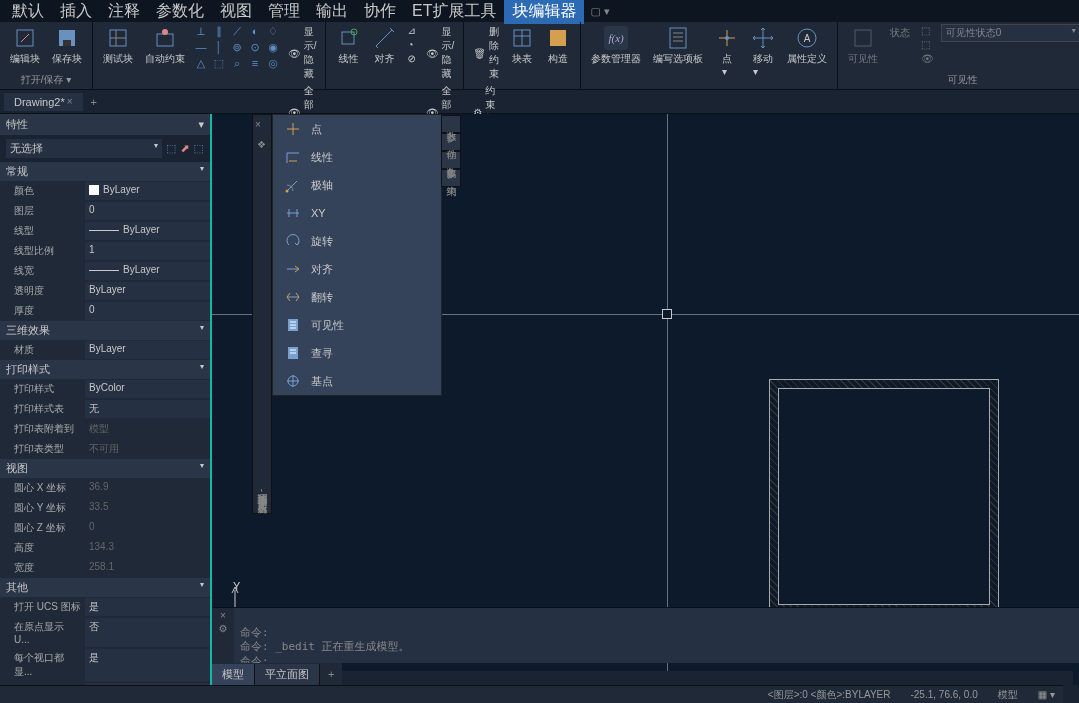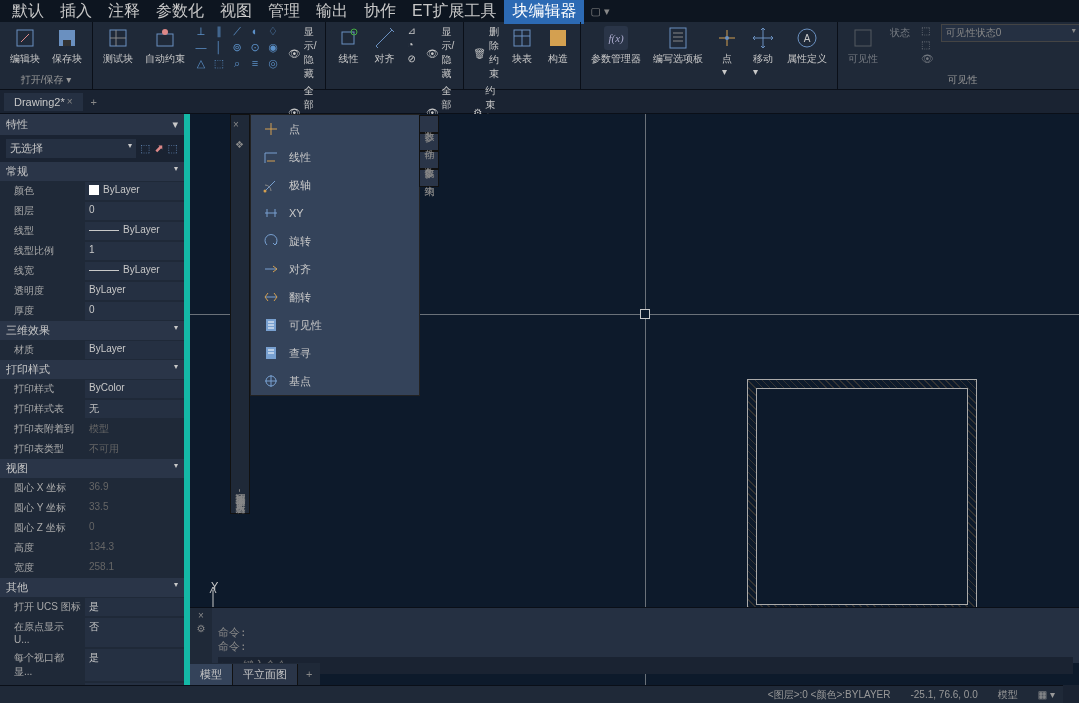--- a/index.html
+++ b/index.html
@@ -22,21 +22,21 @@
 .icon-grid { display: grid; grid-template-columns: repeat(5, 16px); grid-template-rows: repeat(3, 14px); gap: 2px; }
 .icon-grid span { display: flex; align-items: center; justify-content: center; cursor: pointer; color: #5b90c8; }
 
 .tabbar { height: 24px; background: #1a2332; display: flex; align-items: center; padding: 0 4px; border-bottom: 1px solid #0a0f18; }
 .doc-tab { background: #253042; padding: 3px 10px; font-size: 11px; color: #c8c8c8; display: flex; align-items: center; gap: 2px; }
 .doc-tab-close { color: #888; cursor: pointer; font-size: 10px; }
 .tab-add { padding: 3px 8px; color: #888; cursor: pointer; }
 
 .main-area { display: flex; height: 571px; }
 
-.properties-panel { width: 190px; background: #1f2938; border-right: 6px solid #14b8a6; display: flex; flex-direction: column; overflow-y: auto; }
+.properties-panel { width: 212px; background: #1f2938; border-right: 2px solid #14b8a6; display: flex; flex-direction: column; overflow-y: auto; }
 .prop-header { background: #2a3548; padding: 3px 6px; font-size: 11px; display: flex; justify-content: space-between; align-items: center; }
 .prop-selector { display: flex; align-items: center; padding: 4px 6px; gap: 4px; background: #1a2332; }
 .prop-selector-combo { flex: 1; background: #253042; padding: 2px 4px; font-size: 11px; color: #c8c8c8; display: flex; justify-content: space-between; }
 .prop-section-header { background: #2a3548; padding: 2px 6px; font-size: 11px; display: flex; justify-content: space-between; cursor: pointer; }
 .prop-row { display: flex; padding: 1px 0; font-size: 10px; }
 .prop-row-label { width: 85px; padding: 2px 4px 2px 14px; color: #aaa; }
 .prop-row-value { flex: 1; padding: 2px 4px; background: #253042; color: #c8c8c8; }
 .prop-row-value.readonly { background: transparent; color: #666; }
 .bylayer-line { display: inline-block; width: 30px; border-top: 1px solid #c8c8c8; vertical-align: middle; margin-right: 4px; }
 
@@ -573,20 +573,21 @@
       <span style="position:absolute;bottom:0;right:-5px">X</span>
     </div>
 
     <div class="cmdline-area">
       <div class="cmd-icons">
         <span style="color:#888;font-size:10px">×</span>
         <span style="color:#888;font-size:10px">⚙</span>
       </div>
       <div class="cmd-text">
         <div class="cmd-line">命令:</div>
+        <div class="cmd-line">命令: _bedit 正在重生成模型。</div>
         <div class="cmd-line">命令:</div>
         <div class="cmd-input-row">
           <span class="cmd-input-icon">▷_</span>
           <input class="cmd-input" placeholder="键入命令" style="">
         </div>
       </div>
     </div>
 
     <div class="bottom-tabs">
       <div class="bottom-tab active">模型</div>

